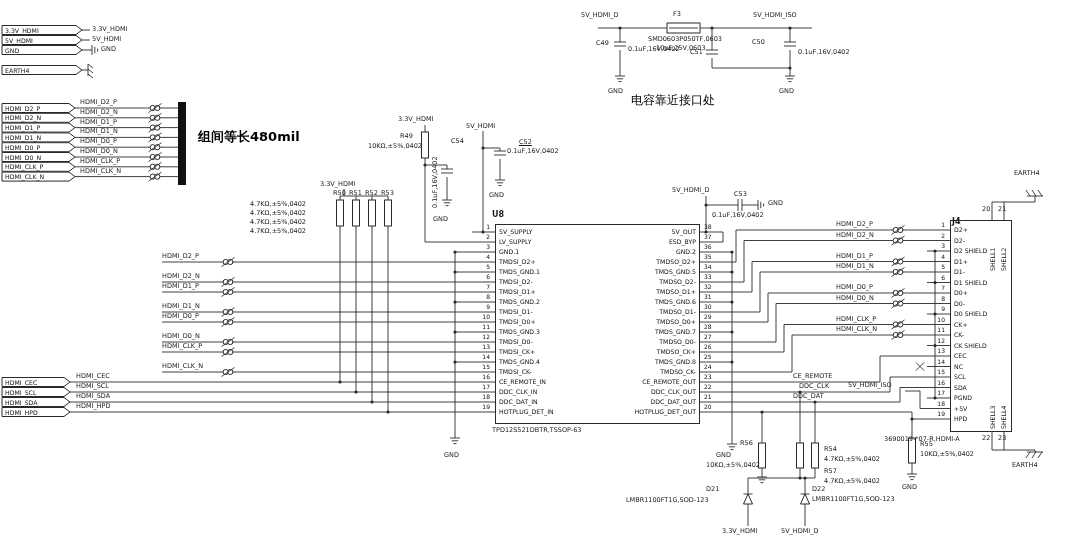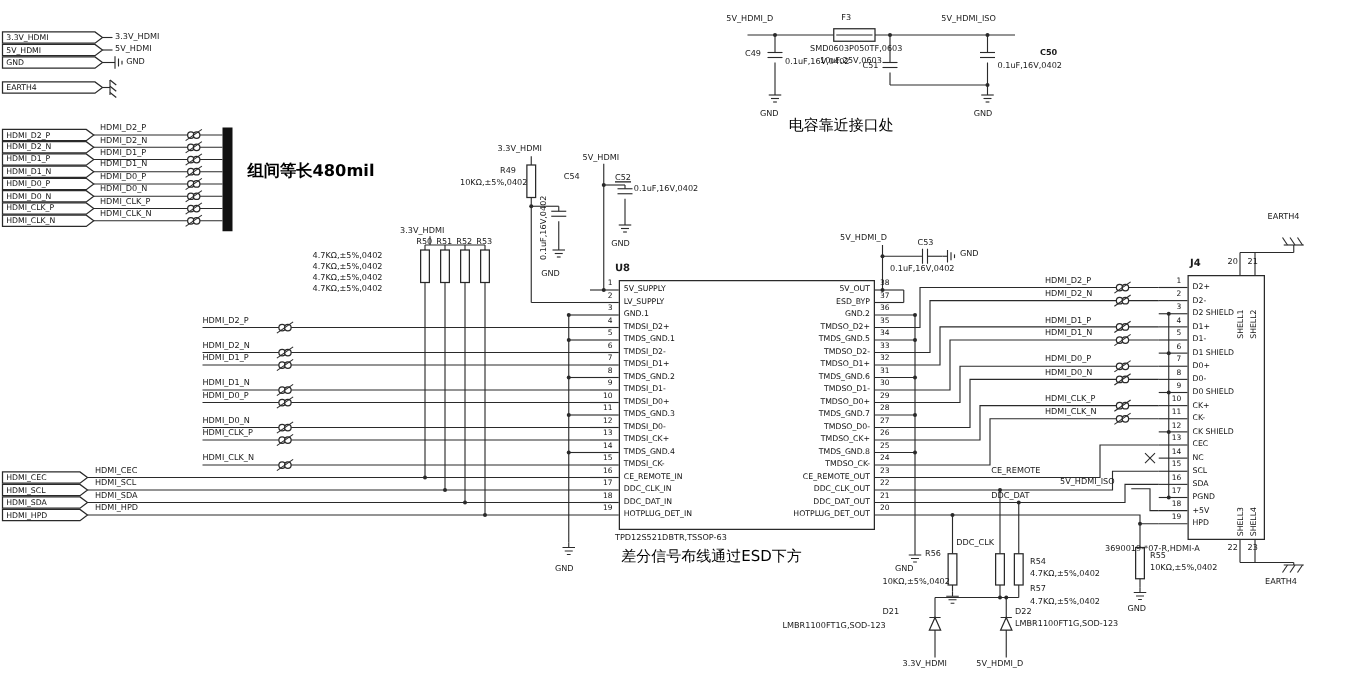--- a/index.html
+++ b/index.html
@@ -374,21 +374,20 @@
       <line x1="1030" y1="452" x2="1026" y2="458" class="wire"></line>
       <line x1="1036" y1="452" x2="1032" y2="458" class="wire"></line>
       <line x1="1042" y1="452" x2="1038" y2="458" class="wire"></line>
     </svg>
 
   <div class="box" style="left:495px;top:224px;width:205px;height:200px"></div>
   <div class="box" style="left:950px;top:220px;width:62px;height:212px"></div>
 
   <div class="note" style="left:198px;top:128px">组间等长480mil</div>
   <div class="note note2" style="left:631px;top:92px">电容靠近接口处</div>
-  <div class="note note2" style="left:497px;top:437px">差分信号布线通过ESD下方</div>
 <div class="pt" style="left: 2px; top: 25.5px;">3.3V_HDMI</div>
     <div class="pt" style="left: 2px; top: 35.5px;">5V_HDMI</div>
     <div class="pt" style="left: 2px; top: 45.5px;">GND</div>
     <div class="pt" style="left: 2px; top: 65.5px;">EARTH4</div>
     <div class="pt" style="left: 2px; top: 103.5px;">HDMI_D2_P</div>
     <div class="lbl" style="left: 80px; top: 99px;">HDMI_D2_P</div>
     <div class="pt" style="left: 2px; top: 113.3px;">HDMI_D2_N</div>
     <div class="lbl" style="left: 80px; top: 108.8px;">HDMI_D2_N</div>
     <div class="pt" style="left: 2px; top: 123.1px;">HDMI_D1_P</div>
     <div class="lbl" style="left: 80px; top: 118.6px;">HDMI_D1_P</div>
@@ -543,21 +542,21 @@
     <div class="lbl" style="left: 92px; top: 26px;">3.3V_HDMI</div>
     <div class="lbl" style="left: 92px; top: 36px;">5V_HDMI</div>
     <div class="lbl" style="left: 101px; top: 46px;">GND</div>
     <div class="lbl" style="left: 398px; top: 116px;">3.3V_HDMI</div>
     <div class="lbl" style="left: 400px; top: 133px;">R49</div>
     <div class="lbl" style="left: 368px; top: 143px;">10KΩ,±5%,0402</div>
     <div class="lbl" style="left: 451px; top: 138px;">C54</div>
     <div class="lbl rot" style="left: 432px; top: 208px;">0.1uF,16V,0402</div>
     <div class="lbl" style="left: 433px; top: 216px;">GND</div>
     <div class="lbl" style="left: 466px; top: 123px;">5V_HDMI</div>
-    <div class="lbl" style="left: 492px; top: 139px; text-decoration: underline;">C52</div>
+    <div class="lbl" style="left: 519px; top: 139px; text-decoration: underline;">C52</div>
     <div class="lbl" style="left: 507px; top: 148px;">0.1uF,16V,0402</div>
     <div class="lbl" style="left: 489px; top: 192px;">GND</div>
     <div class="lbl" style="left: 320px; top: 181px;">3.3V_HDMI</div>
     <div class="lbl" style="left: 333px; top: 190px;">R50</div>
     <div class="lbl" style="left: 349px; top: 190px;">R51</div>
     <div class="lbl" style="left: 365px; top: 190px;">R52</div>
     <div class="lbl" style="left: 381px; top: 190px;">R53</div>
     <div class="lbl" style="left: 250px; top: 201px;">4.7KΩ,±5%,0402</div>
     <div class="lbl" style="left: 250px; top: 210px;">4.7KΩ,±5%,0402</div>
     <div class="lbl" style="left: 250px; top: 219px;">4.7KΩ,±5%,0402</div>
@@ -571,48 +570,48 @@
     <div class="lbl" style="left: 768px; top: 200px;">GND</div>
     <div class="lbl" style="left: 581px; top: 12px;">5V_HDMI_D</div>
     <div class="lbl" style="left: 673px; top: 11px;">F3</div>
     <div class="lbl" style="left: 648px; top: 36px;">SMD0603P050TF,0603</div>
     <div class="lbl" style="left: 753px; top: 12px;">5V_HDMI_ISO</div>
     <div class="lbl" style="left: 596px; top: 40px;">C49</div>
     <div class="lbl" style="left: 628px; top: 46px;">0.1uF,16V,0402</div>
     <div class="lbl" style="left: 608px; top: 88px;">GND</div>
     <div class="lbl" style="left: 690px; top: 49px;">C51</div>
     <div class="lbl" style="left: 656px; top: 45px;">10uF,25V,0603</div>
-    <div class="lbl" style="left: 832px; top: 39px; font-weight: bold;">C50</div>
+    <div class="lbl" style="left: 752px; top: 39px;">C50</div>
     <div class="lbl" style="left: 798px; top: 49px;">0.1uF,16V,0402</div>
     <div class="lbl" style="left: 779px; top: 88px;">GND</div>
     <div class="lbl" style="left: 716px; top: 452px;">GND</div>
     <div class="lbl" style="left: 740px; top: 440px;">R56</div>
     <div class="lbl" style="left: 706px; top: 462px;">10KΩ,±5%,0402</div>
     <div class="lbl" style="left: 824px; top: 446px;">R54</div>
     <div class="lbl" style="left: 824px; top: 456px;">4.7KΩ,±5%,0402</div>
     <div class="lbl" style="left: 824px; top: 468px;">R57</div>
     <div class="lbl" style="left: 824px; top: 478px;">4.7KΩ,±5%,0402</div>
     <div class="lbl" style="left: 920px; top: 441px;">R55</div>
     <div class="lbl" style="left: 920px; top: 451px;">10KΩ,±5%,0402</div>
     <div class="lbl" style="left: 902px; top: 484px;">GND</div>
     <div class="lbl" style="left: 706px; top: 486px;">D21</div>
     <div class="lbl" style="left: 626px; top: 497px;">LMBR1100FT1G,SOD-123</div>
     <div class="lbl" style="left: 812px; top: 486px;">D22</div>
     <div class="lbl" style="left: 812px; top: 496px;">LMBR1100FT1G,SOD-123</div>
     <div class="lbl" style="left: 722px; top: 528px;">3.3V_HDMI</div>
     <div class="lbl" style="left: 781px; top: 528px;">5V_HDMI_D</div>
-    <div class="lbl big" style="left: 952px; top: 207px;">J4</div>
+    <div class="lbl big" style="left: 952px; top: 218px;">J4</div>
     <div class="lbl" style="left: 884px; top: 436px;">3690019-*07-R,HDMI-A</div>
     <div class="lbl" style="left: 1014px; top: 170px;">EARTH4</div>
     <div class="lbl" style="left: 1012px; top: 462px;">EARTH4</div>
     <div class="lbl" style="left: 982px; top: 206px;">20</div>
     <div class="lbl" style="left: 998px; top: 206px;">21</div>
     <div class="lbl" style="left: 982px; top: 435px;">22</div>
     <div class="lbl" style="left: 998px; top: 435px;">23</div>
     <div class="pin rot" style="left: 989px; top: 271px;">SHELL1</div>
     <div class="pin rot" style="left: 1000px; top: 271px;">SHELL2</div>
     <div class="pin rot" style="left: 989px; top: 429px;">SHELL3</div>
     <div class="pin rot" style="left: 1000px; top: 429px;">SHELL4</div>
     <div class="lbl" style="left: 793px; top: 373px;">CE_REMOTE</div>
-    <div class="lbl" style="left: 765px; top: 383px; margin-top: 48px;">DDC_CLK</div>
+    <div class="lbl" style="left: 799px; top: 383px;">DDC_CLK</div>
     <div class="lbl" style="left: 793px; top: 393px;">DDC_DAT</div>
     <div class="lbl" style="left: 848px; top: 382px;">5V_HDMI_ISO</div>
   </div>
 
 </body></html>

